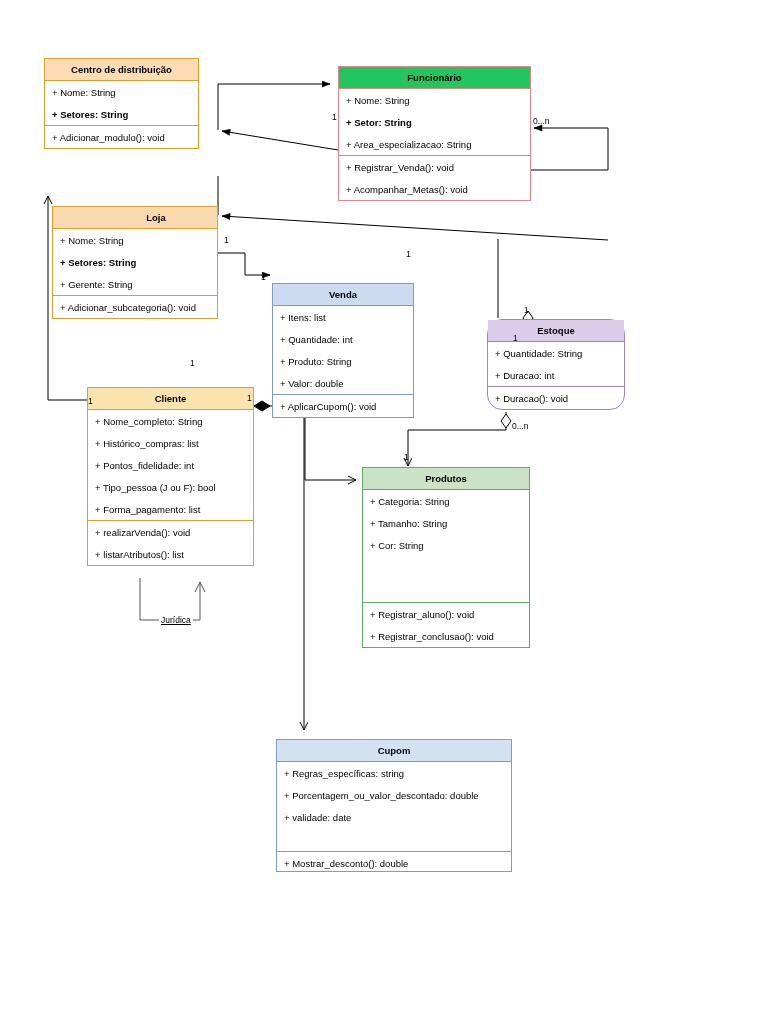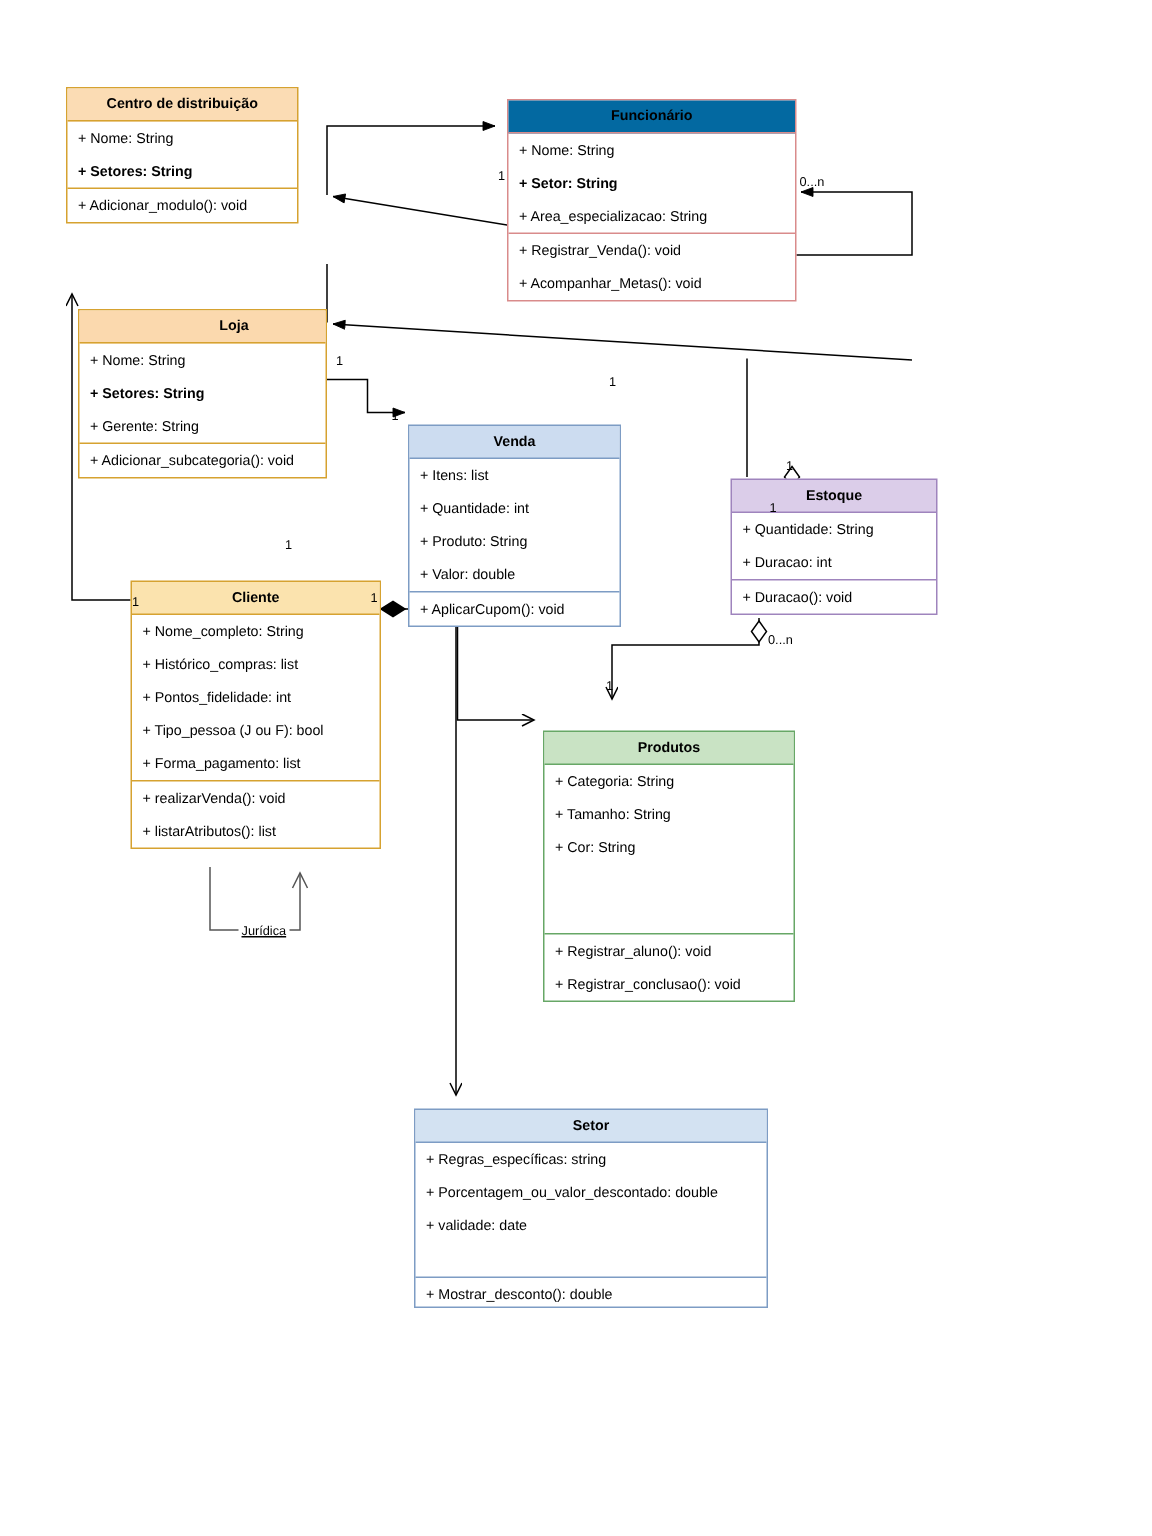--- a/index.html
+++ b/index.html
@@ -15,40 +15,40 @@
   .uml .row{font-size:9.5px;padding:5.5px 7px;color:#000;white-space:nowrap;}
   .uml .row.b{font-weight:bold;}
   .divider{height:1px;width:100%;}
 
   
   .c-centro{border-color:#d6a230;}
   .c-centro .title{background:#fbdcb4;border-bottom:1px solid #d6a230;}
   .c-centro .divider{background:#d6a230;}
 
   .c-func{border-color:#d98b8b;}
-  .c-func .title{background:#0369a1;border-bottom:1px solid #d98b8b;}
+  .c-func .title{background:#22c55e;border-bottom:1px solid #d98b8b;}
   .c-func .divider{background:#d98b8b;}
 
   .c-loja{border-color:#d6a230;}
   .c-loja .title{background:#fbd9ae;border-bottom:1px solid #d6a230;padding-left:44px;}
   .c-loja .divider{background:#d6a230;}
 
   .c-venda{border-color:#7d9cc4;margin-top:20px;}
   .c-venda .title{background:#ccdcf0;border-bottom:1px solid #7d9cc4;}
   .c-venda .divider{background:#7d9cc4;}
 
-  .c-estoque{border-color:#9f84bd;}
+  .c-estoque{border-color:#9f84bd;border-radius:15px;}
   .c-estoque .title{background:#dbcde9;border-bottom:1px solid #9f84bd;}
   .c-estoque .divider{background:#9f84bd;}
 
   .c-cliente{border-color:#d6a230;}
   .c-cliente .title{background:#fbe3ae;border-bottom:1px solid #d6a230;}
   .c-cliente .divider{background:#d6a230;}
 
-  .c-produtos{border-color:#67a766;margin-top:20px;}
+  .c-produtos{border-color:#67a766;}
   .c-produtos .title{background:#c9e3c4;border-bottom:1px solid #67a766;}
   .c-produtos .divider{background:#67a766;}
 
   .c-cupom{border-color:#7d9cc4;}
   .c-cupom .title{background:#d3e2f2;border-bottom:1px solid #7d9cc4;}
   .c-cupom .divider{background:#7d9cc4;}
 
   .mult{position:absolute;font-size:8.5px;color:#000;white-space:nowrap;}
   .edgelabel{position:absolute;font-size:8.5px;color:#000;background:#fff;padding:0 2px;white-space:nowrap;text-decoration:underline;}
 </style>
@@ -193,21 +193,21 @@
       <div class="row">+ Cor: String</div>
     </div>
     <div class="divider"></div>
     <div class="sect">
       <div class="row">+ Registrar_aluno(): void</div>
       <div class="row">+ Registrar_conclusao(): void</div>
     </div>
   </div>
 
   <div class="uml c-cupom" style="left:276px;top:739px;width:236px;height:133px;">
-    <div class="title">Setor</div>
+    <div class="title">Cupom</div>
     <div class="sect" style="height:89px;">
       <div class="row">+ Regras_específicas: string</div>
       <div class="row">+ Porcentagem_ou_valor_descontado: double</div>
       <div class="row">+ validade: date</div>
     </div>
     <div class="divider"></div>
     <div class="sect">
       <div class="row">+ Mostrar_desconto(): double</div>
     </div>
   </div>

